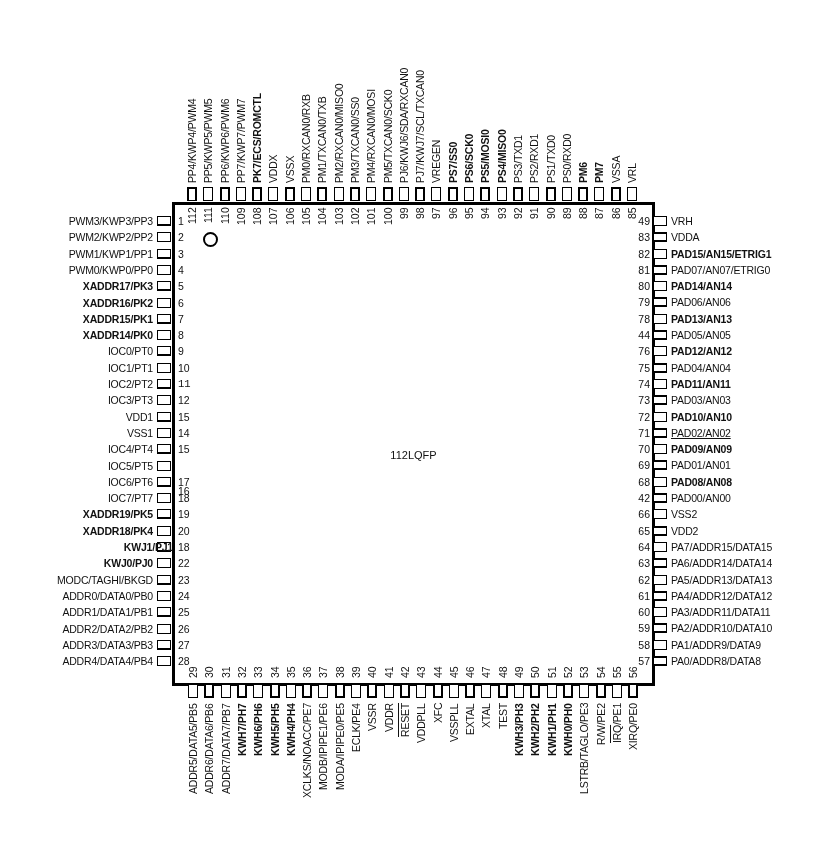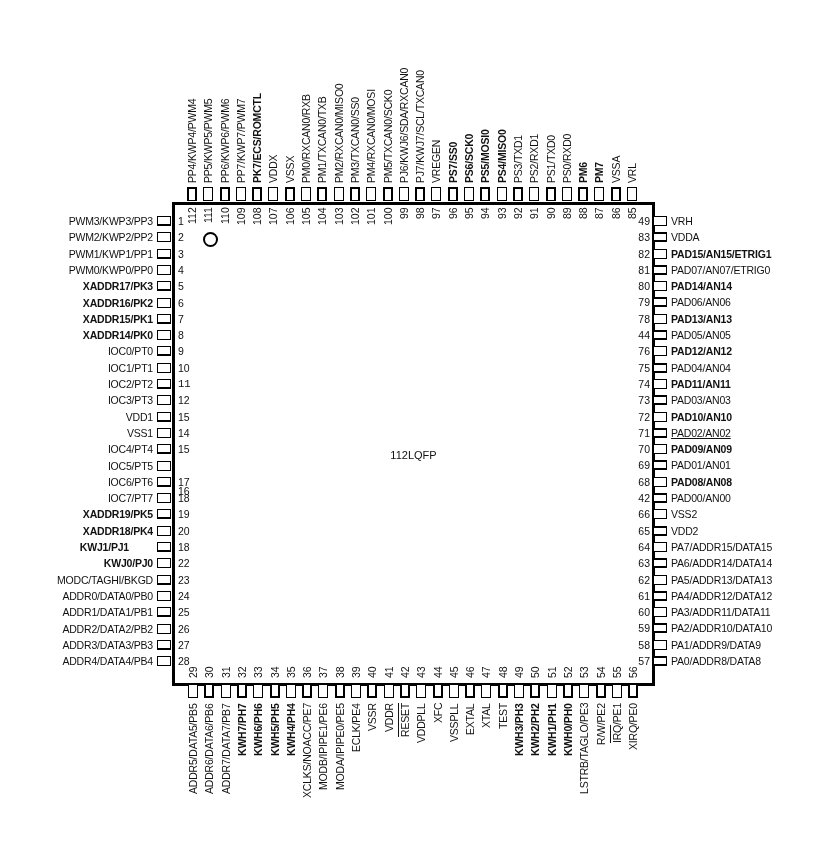--- a/index.html
+++ b/index.html
@@ -79,21 +79,21 @@
     <div class="pad hpad" style="left: 157px; top: 493.1px;"></div>
     <div class="lbl" style="right: 686px; top: 492.1px;">IOC7/PT7</div>
     <div class="num" style="left: 178px; top: 492.1px;">18</div>
     <div class="pad hpad" style="left: 157px; top: 509.4px; border-width: 1px 1px 2px;"></div>
     <div class="lbl b" style="right: 686px; top: 508.4px;">XADDR19/PK5</div>
     <div class="num" style="left: 178px; top: 508.4px;">19</div>
     <div class="pad hpad" style="left: 157px; top: 525.7px;"></div>
     <div class="lbl b" style="right: 686px; top: 524.7px;">XADDR18/PK4</div>
     <div class="num" style="left: 178px; top: 524.7px;">20</div>
     <div class="pad hpad" style="left: 157px; top: 542px; border-width: 1px 1px 2px;"></div>
-    <div class="lbl b" style="right: 710px; top: 541px;">KWJ1/PJ1</div>
+    <div class="lbl b" style="right: 666px; top: 541px;">KWJ1/PJ1</div>
     <div class="num" style="left: 178px; top: 541px;">18</div>
     <div class="pad hpad" style="left: 157px; top: 558.3px;"></div>
     <div class="lbl b" style="right: 686px; top: 557.3px;">KWJ0/PJ0</div>
     <div class="num" style="left: 178px; top: 557.3px;">22</div>
     <div class="pad hpad" style="left: 157px; top: 574.6px; border-width: 1px 1px 2px;"></div>
     <div class="lbl" style="right: 686px; top: 573.6px;">MODC/TAGHI/BKGD</div>
     <div class="num" style="left: 178px; top: 573.6px; text-align: center;">23</div>
     <div class="pad hpad" style="left: 157px; top: 590.9px;"></div>
     <div class="lbl" style="right: 686px; top: 589.9px;">ADDR0/DATA0/PB0</div>
     <div class="num" style="left: 178px; top: 589.9px;">24</div>

